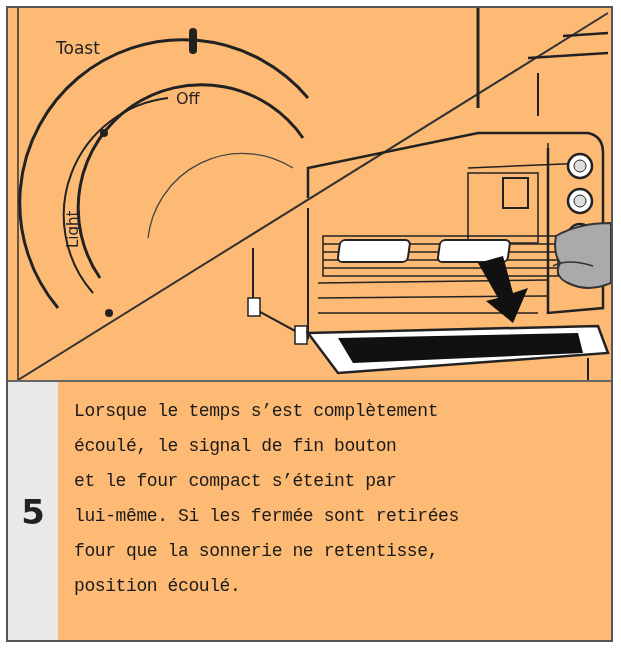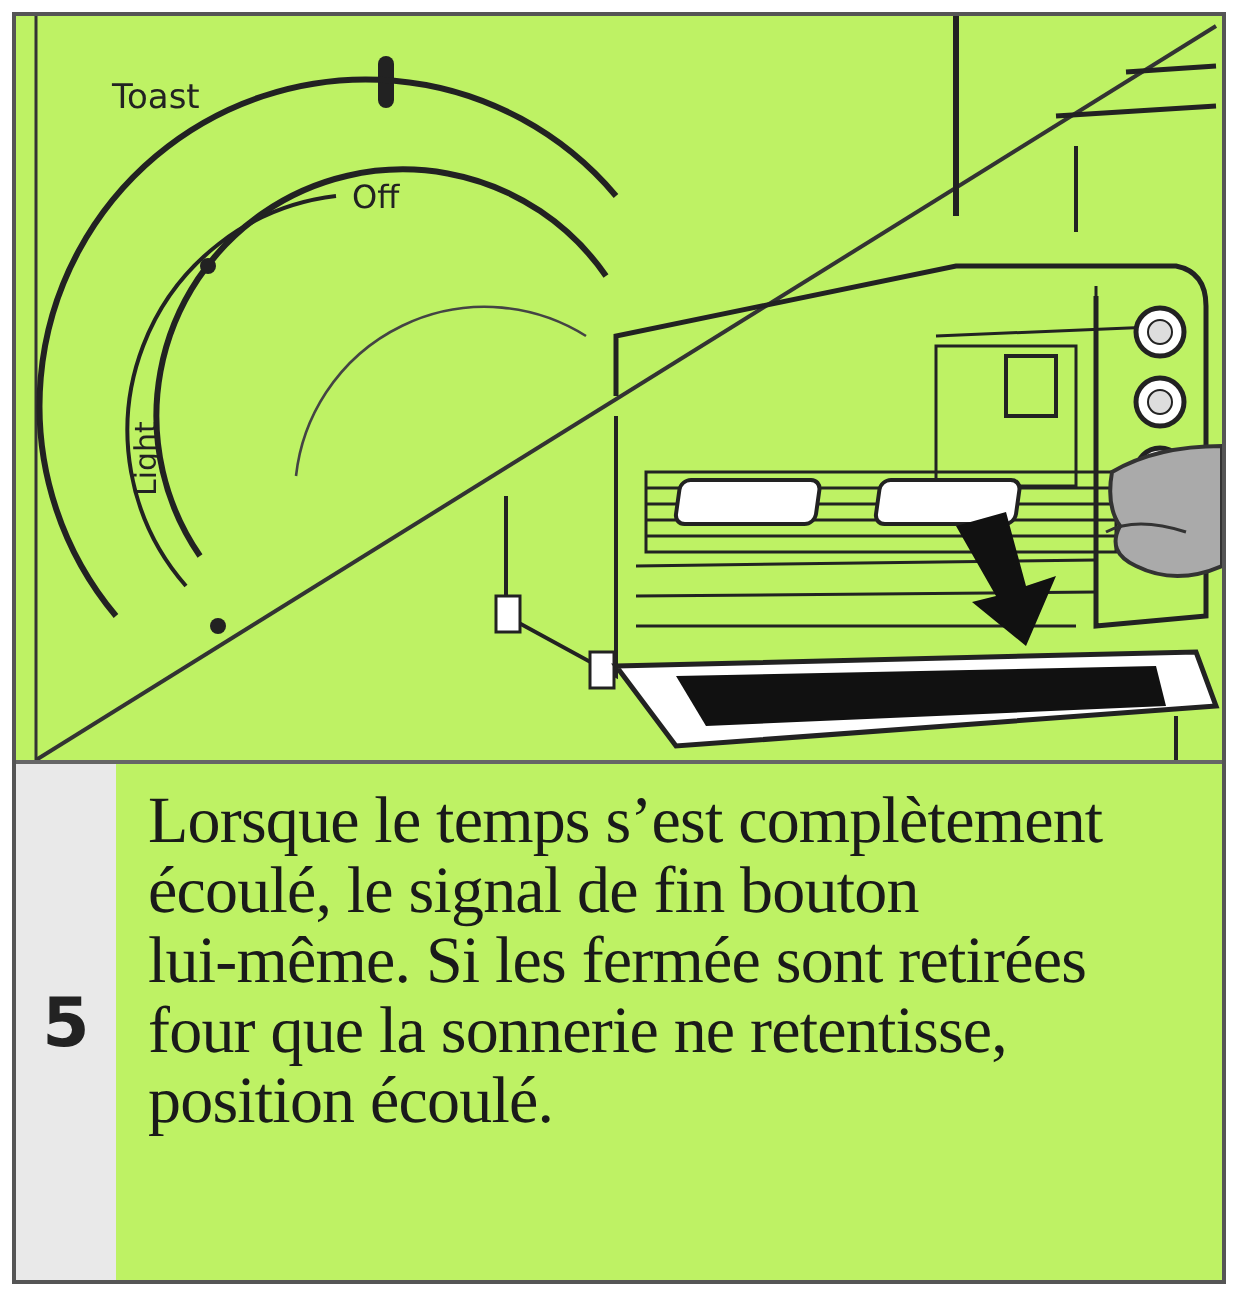--- a/index.html
+++ b/index.html
@@ -1,30 +1,30 @@
 <!DOCTYPE html>
 <html><head>
 <meta charset="utf-8">
 <style>
   html, body { margin: 0; padding: 0; background: #ffffff; }
   body { width: 621px; height: 648px; position: relative; overflow: hidden;
          font-family: "DejaVu Sans", sans-serif; }
   .frame { position: absolute; left: 6px; top: 6px; width: 607px; height: 636px;
-           border: 2px solid #555; box-sizing: border-box; background: #bef264; }
+           border: 2px solid #555; box-sizing: border-box; background: #fdba74; }
   .illus { position: absolute; left: 0; top: 0; width: 603px; height: 372px;
            border-bottom: 2px solid #666; overflow: hidden; }
   .illus svg { display: block; }
   .step { position: absolute; left: 0; top: 374px; width: 603px; height: 258px; }
   .step-num-col { position: absolute; left: 0; top: 0; width: 50px; height: 258px;
                   background: #e9e9e9; }
   .step-num { position: absolute; left: 0; width: 50px; top: 110px; text-align: center;
               font-size: 34px; font-weight: bold; color: #222; }
   .step-text { position: absolute; left: 66px; top: 12px; width: 530px;
-               font-size: 33px; line-height: 35px; color: #1a1a1a;
-               font-family: Liberation Serif, serif; letter-spacing: -0.4px; }
+               font-size: 18px; line-height: 35px; color: #1a1a1a;
+               font-family: Liberation Mono, monospace; letter-spacing: -0.4px; }
   .step-text span { display: block; white-space: nowrap; }
   .dial-label { font-family: "DejaVu Sans", sans-serif; fill: #222; }
 </style>
 </head>
 <body>
 
 <div class="frame">
   <div class="illus">
     <svg width="603" height="372" viewBox="0 0 603 372">
 
@@ -95,18 +95,19 @@
     </svg>
   </div>
 
   <div class="step">
     <div class="step-num-col">
       <div class="step-num">5</div>
     </div>
     <div class="step-text">
       <span>Lorsque le temps s’est complètement</span>
       <span>écoulé, le signal de fin bouton</span>
+      <span>et le four compact s’éteint par</span>
       <span>lui-même. Si les fermée sont retirées</span>
       <span>four que la sonnerie ne retentisse,</span>
       <span>position écoulé.</span>
     </div>
   </div>
 </div>
 
 </body></html>

